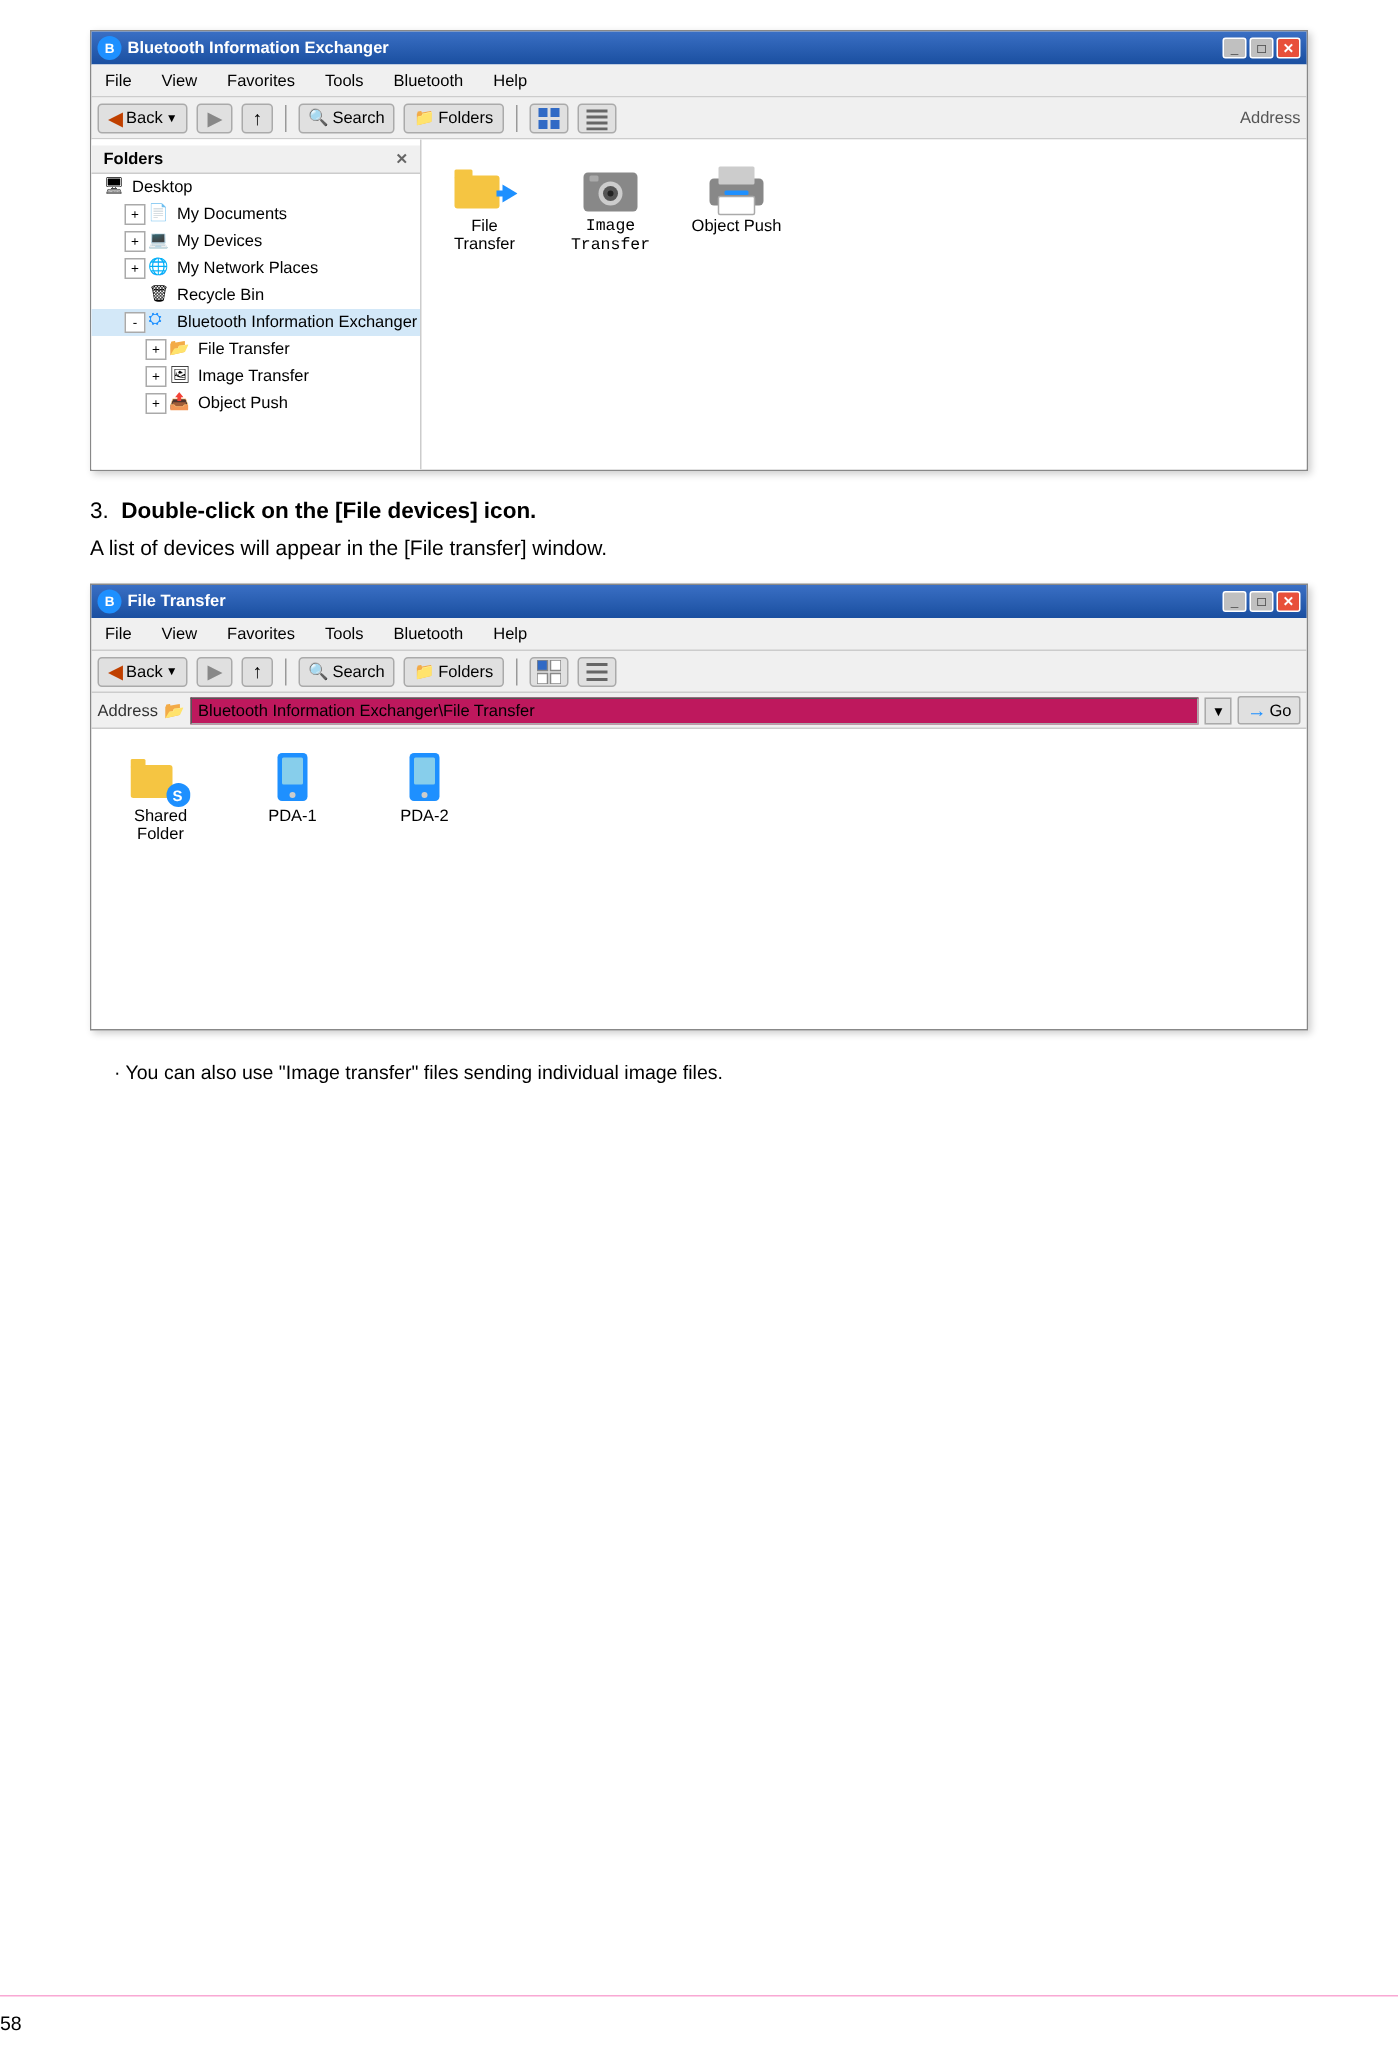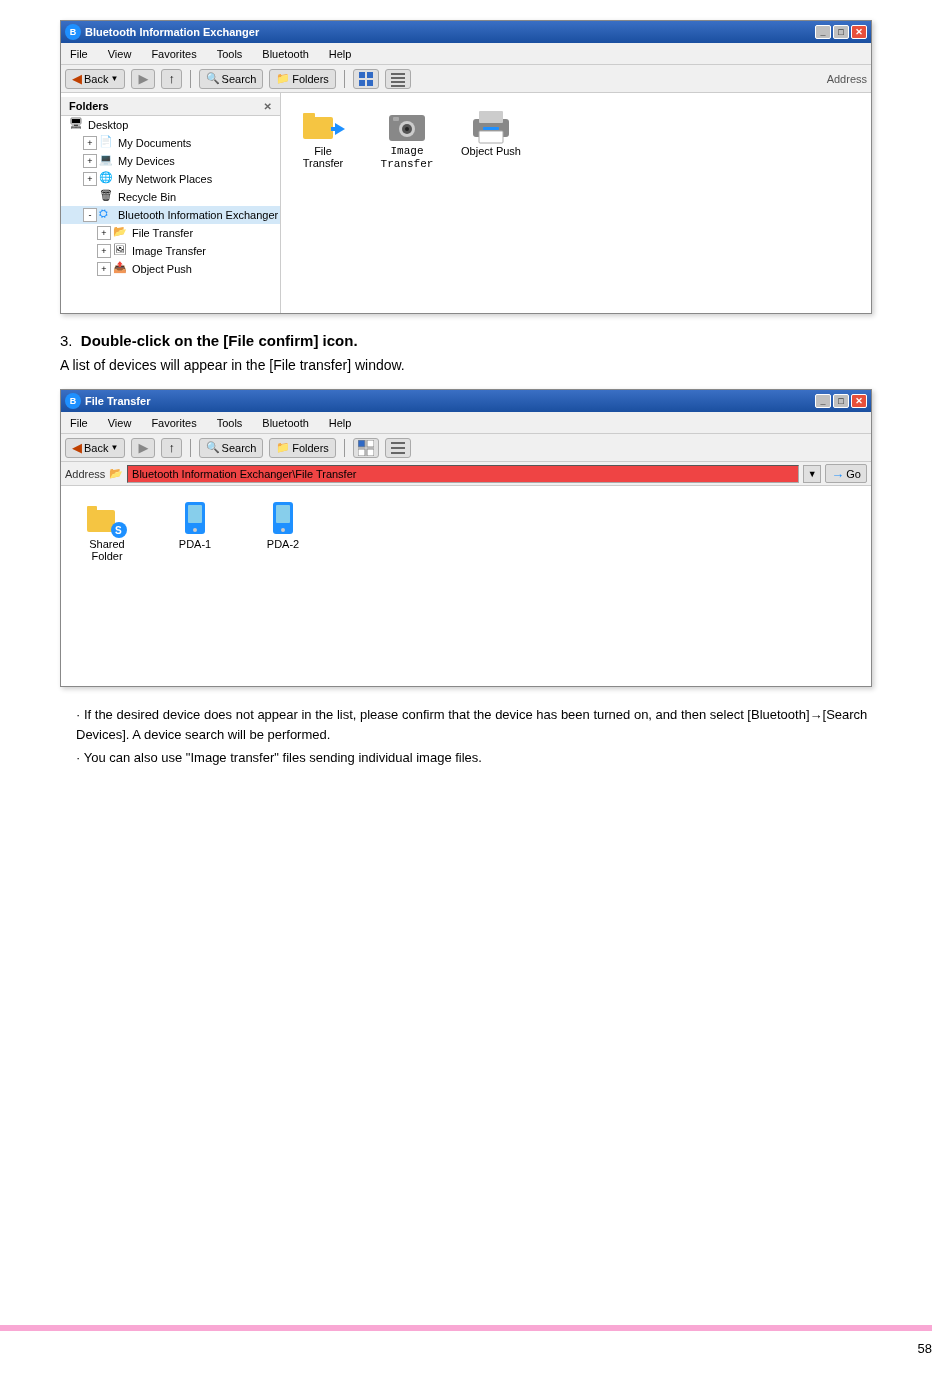--- a/index.html
+++ b/index.html
@@ -262,23 +262,23 @@
       margin-bottom: 4px;
       line-height: 1.5;
     }
 
     
     .page-footer {
       position: absolute;
       bottom: 20px;
       left: 0;
       right: 0;
-      text-align: right;
+      text-align: left;
       font-size: 13px;
-      border-top: 6px solid #f9a8d4;
+      border-top: 1px solid #f9a8d4;
       padding-top: 10px;
     }
 
     
     .icon-bluetooth {
       width: 16px;
       height: 16px;
       background: #1e90ff;
       border-radius: 50%;
       display: inline-flex;
@@ -453,21 +453,21 @@
             <rect x="14" y="22" width="16" height="3" rx="1" fill="#1e90ff"></rect>
           </svg>
           <span>Object Push</span>
         </div>
       </div>
     </div>
   </div>
 
   <div class="step-text">
     <div class="step-num">
-      <span>3.</span>&nbsp;&nbsp;<strong><span>Double-click on the [File confirm] icon.</span></strong>
+      <span>3.</span>&nbsp;&nbsp;<strong><span>Double-click on the [File devices] icon.</span></strong>
     </div>
     <div class="step-desc">A list of devices will appear in the [File transfer] window.</div>
   </div>
 
   <div class="win-screenshot">
 
     <div class="win-titlebar">
       <div class="win-titlebar-left">
         <div class="icon-bluetooth">B</div>
         <span class="win-title-text">File Transfer</span>
@@ -523,21 +523,21 @@
           <rect x="1" y="2" width="14" height="2" fill="#666"></rect>
           <rect x="1" y="7" width="14" height="2" fill="#666"></rect>
           <rect x="1" y="12" width="14" height="2" fill="#666"></rect>
         </svg>
       </div>
     </div>
 
     <div class="win-addressbar">
       <span class="address-label">Address</span>
       <span style="font-size:11px;">📂</span>
-      <div style="flex:1;background:#ef4444;border:1px inset #aaa;height:18px;display:flex;align-items:center;padding:0 4px;font-size:11px;">
+      <div style="flex:1;background:#be185d;border:1px inset #aaa;height:18px;display:flex;align-items:center;padding:0 4px;font-size:11px;">
         <span>Bluetooth Information Exchanger\File Transfer</span>
       </div>
       <div style="width:18px;height:18px;border:1px solid #aaa;background:#e0e0e0;display:flex;align-items:center;justify-content:center;font-size:9px;cursor:pointer;">▼</div>
       <div class="address-go-btn">
         <span style="color:#1e90ff;font-size:13px;">→</span>
         <span>Go</span>
       </div>
     </div>
 
     <div style="padding:16px;display:flex;gap:28px;flex-wrap:wrap;min-height:200px;background:#fff;">
@@ -568,24 +568,20 @@
           <rect x="13" y="3" width="14" height="18" rx="1" fill="#87ceeb"></rect>
           <circle cx="20" cy="28" r="2" fill="#ccc"></circle>
         </svg>
         <span>PDA-2</span>
       </div>
     </div>
   </div>
 
   <div class="note-section">
     <div class="note-item">
-      <span>· If the desired device does not appear in the list, please confirm that the device has been turned on, and then select [Bluetooth]→[Search Devices].
-A device search will be performed.</span>
-    </div>
-    <div class="note-item">
       <span>· You can also use "Image transfer" files sending individual image files.</span>
     </div>
   </div>
 
 </div>
 
 <div class="page-footer">
   <span>58</span>
 </div>
 

